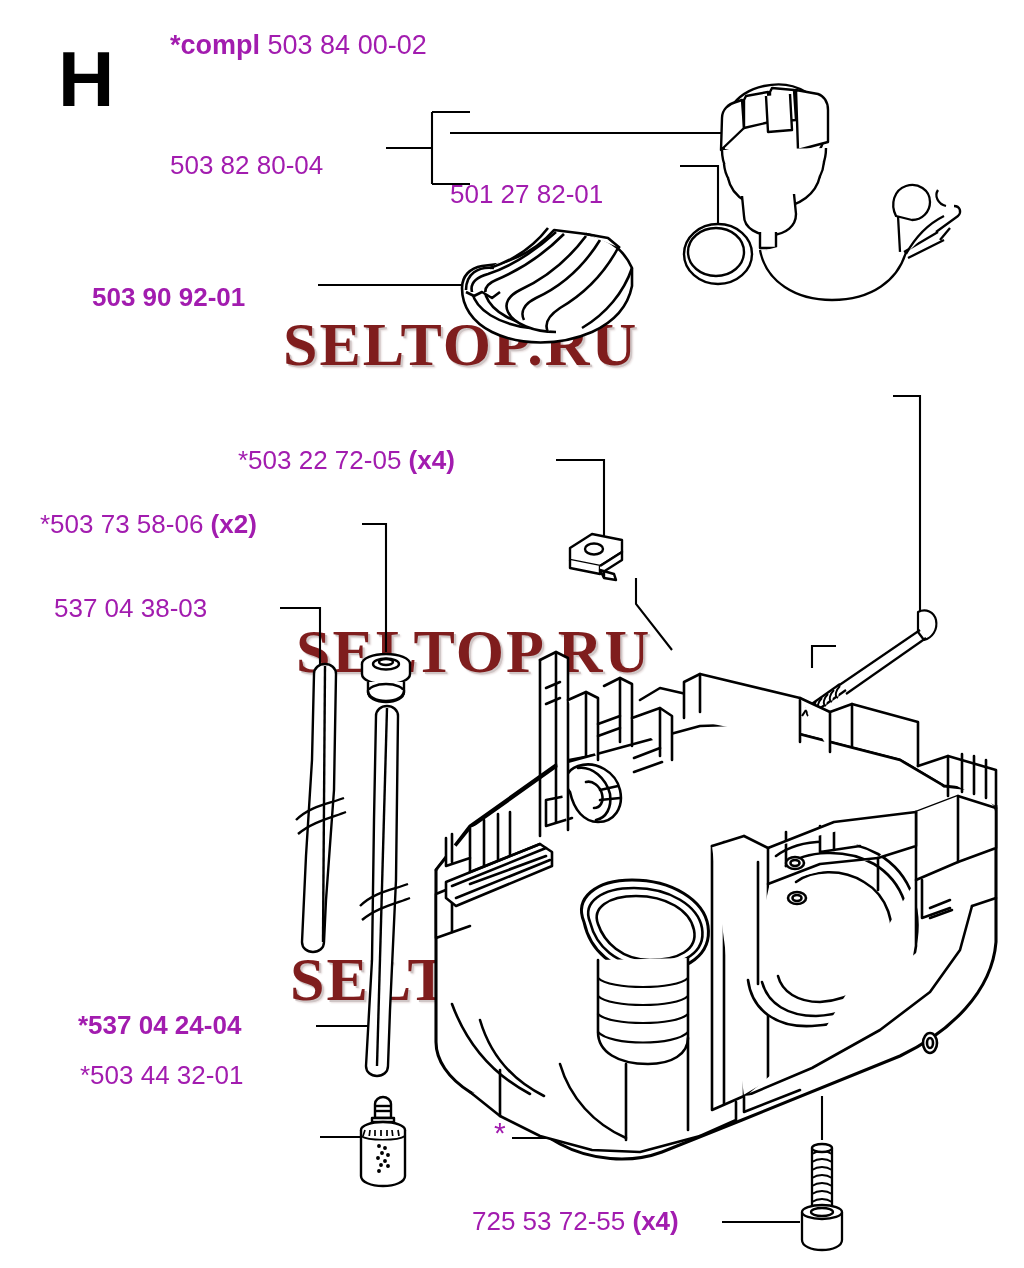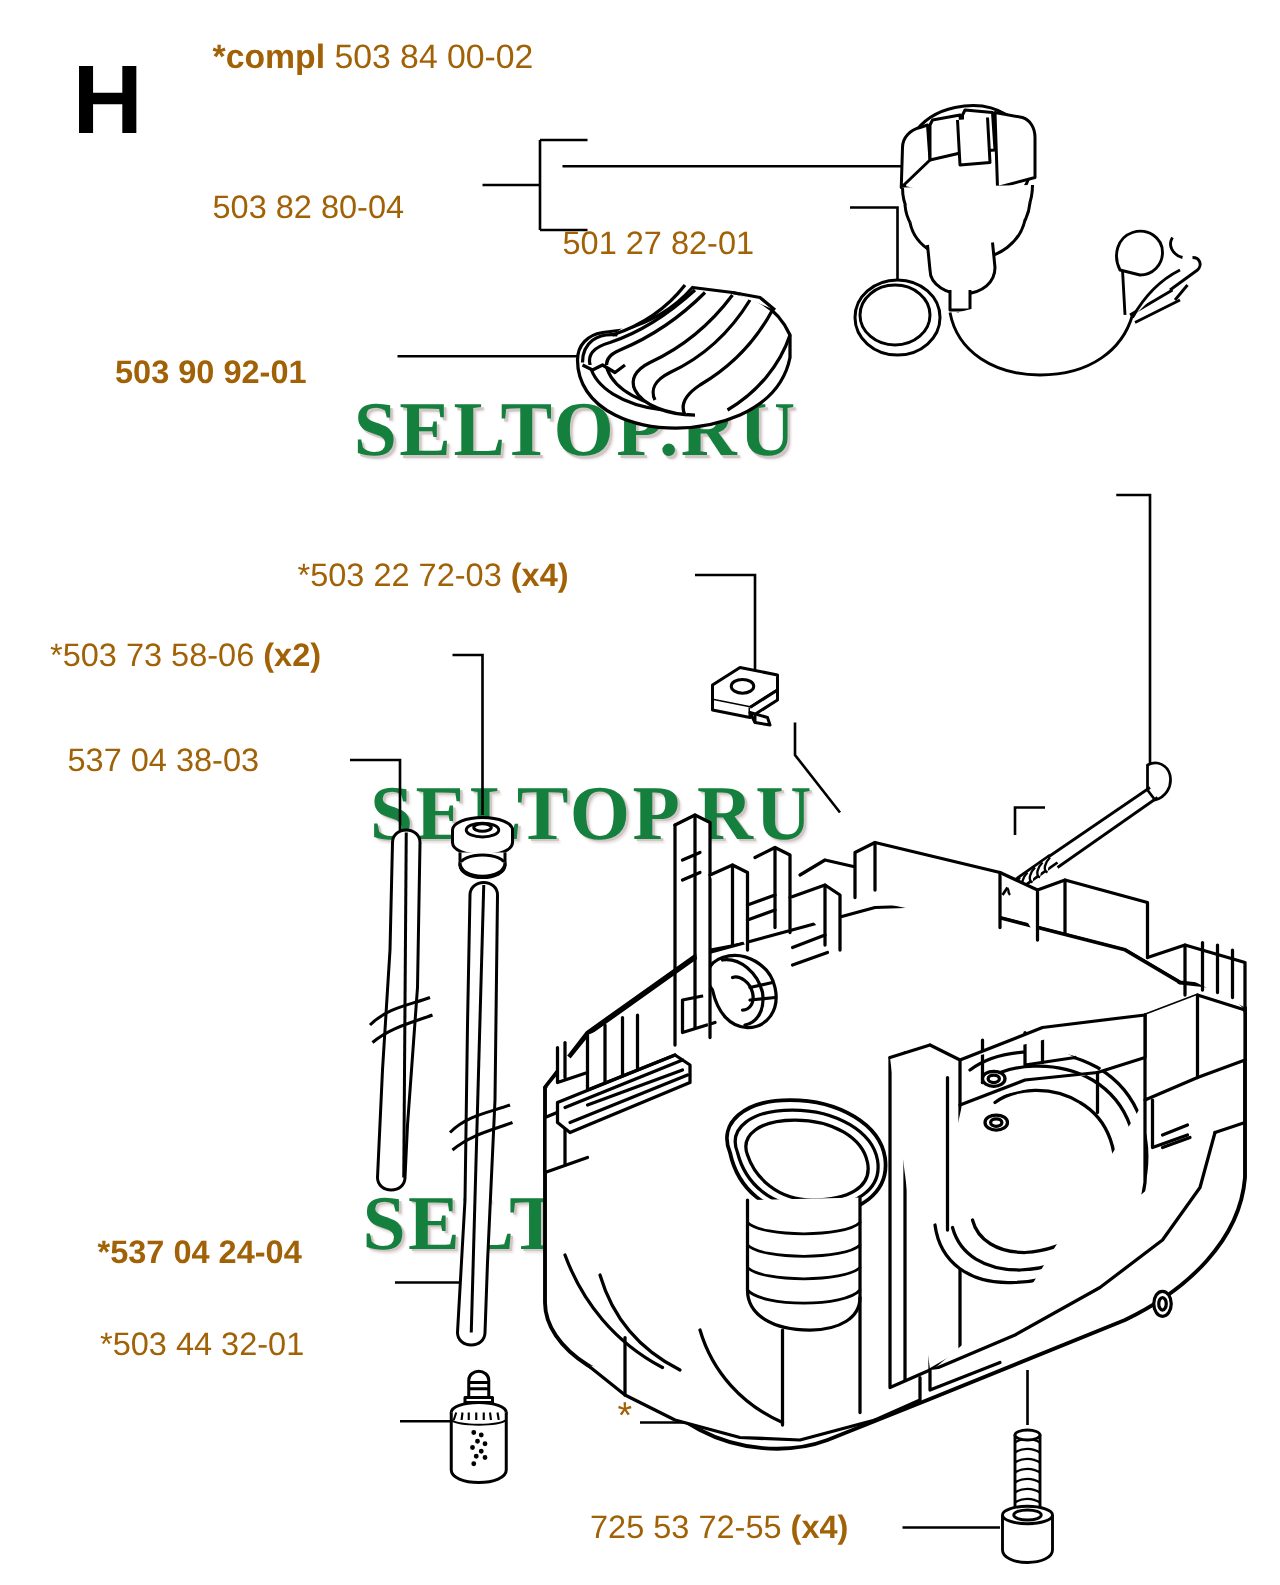--- a/index.html
+++ b/index.html
@@ -20,34 +20,34 @@
     overflow: hidden;
   }
 
   
   .watermark {
     position: absolute;
     font-family: "Liberation Serif", serif;
     font-weight: 700;
     font-size: 62px;
     letter-spacing: 2px;
-    color: #15803d;
+    color: #7f1d1d;
     text-shadow: 2px 2px 0 #cfc6c6, 3px 3px 2px #e8dede;
     white-space: nowrap;
     user-select: none;
     pointer-events: none;
     z-index: 1;
   }
 
   
   .lbl {
     position: absolute;
     font-family: "Liberation Sans", sans-serif;
     font-size: 26px;
-    color: #a16207;
+    color: #a21caf;
     white-space: nowrap;
     line-height: 1;
     z-index: 6;
   }
   .lbl.bold { font-weight: 700; }
   .lbl.big  { font-size: 27px; }
   .qty      { font-weight: 700; }
 
   .section-letter {
     position: absolute;
@@ -398,32 +398,32 @@
   </div>
 
   <div class="lbl" style="left:170px; top:152px;">503 82 80-04</div>
 
   <div class="lbl" style="left:450px; top:153px;margin-top:28px;">501 27 82-01</div>
 
   <div class="lbl bold" style="left:92px; top:284px;">503 90 92-01</div>
 
 
   <div class="lbl" style="left:238px; top:447px;">
-    <span>*503 22 72-03</span>
+    <span>*503 22 72-05</span>
     <span class="qty">(x4)</span>
   </div>
 
   <div class="lbl" style="left:40px; top:511px;">
     <span>*503 73 58-06</span>
     <span class="qty">(x2)</span>
   </div>
 
   <div class="lbl" style="left:54px; top:595px;">537 04 38-03</div>
 
-  <div class="lbl bold" style="left:78px; top:988px;">*537 04 24-04</div>
+  <div class="lbl bold" style="left:78px; top:1012px;">*537 04 24-04</div>
 
   <div class="lbl" style="left:80px; top:1062px;">*503 44 32-01</div>
 
   <div class="lbl" style="left:494px; top:1118px; font-size:30px;">*</div>
 
   <div class="lbl" style="left:472px; top:1208px;text-align:center;">
     <span>725 53 72-55</span>
     <span class="qty">(x4)</span>
   </div>
 

